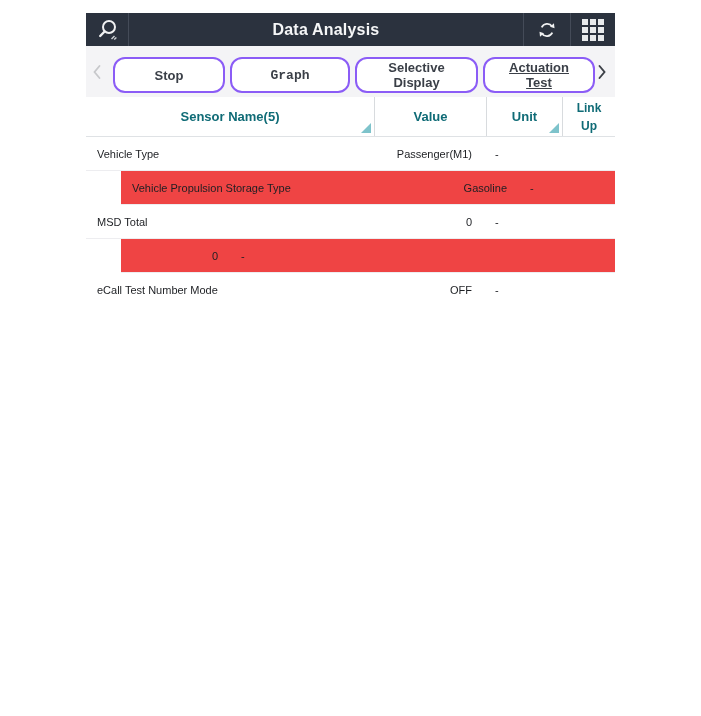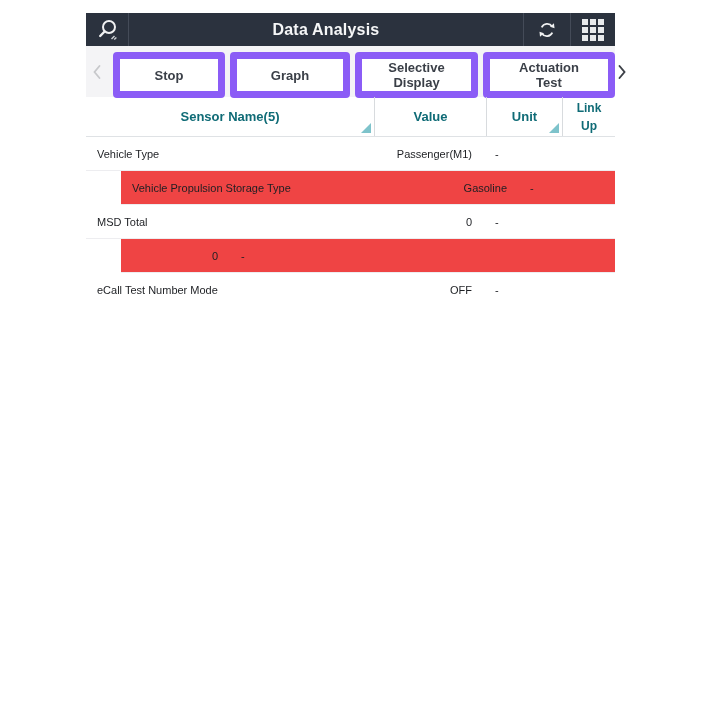--- a/index.html
+++ b/index.html
@@ -69,37 +69,37 @@
   .chev-right { margin-left: auto; margin-right: 6px; }
   .tb-buttons {
     display: flex;
     gap: 5px;
     margin-left: 9px;
     padding-top: 7px;
   }
   .tool-btn {
     height: 36px;
     background: #ffffff;
-    border: 7px solid #8b5cf6;
-    border-radius: 4px;
+    border: 2px solid #8b5cf6;
+    border-radius: 12px;
     color: #3a3f47;
     font-family: "Liberation Sans", sans-serif;
     font-size: 13px;
     font-weight: bold;
     display: flex;
     align-items: center;
     justify-content: center;
     box-sizing: border-box;
     cursor: pointer;
     padding: 16px;
   }
   .btn-0 { width: 112px; }
-  .btn-1 { width: 120px; }
+  .btn-1 { width: 120px; font-family: Liberation Mono, monospace; }
   .btn-2 { width: 123px; }
-  .btn-3 { width: 132px; }
+  .btn-3 { width: 112px; text-decoration: underline; }
 
   
   .thead {
     height: 40px;
     display: flex;
     background: #ffffff;
     border-bottom: 1px solid #dfe2e5;
     box-sizing: border-box;
   }
   .th {

